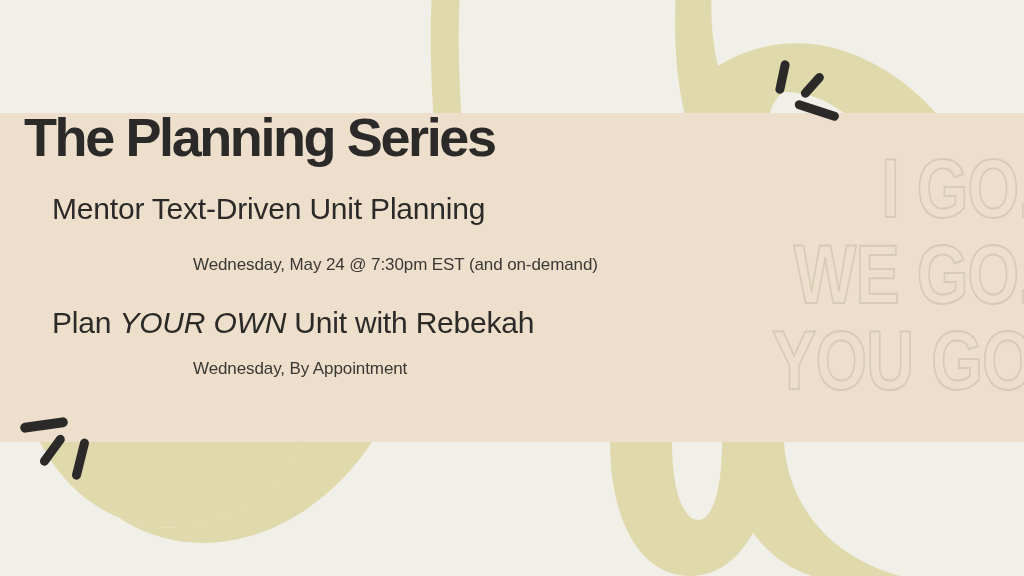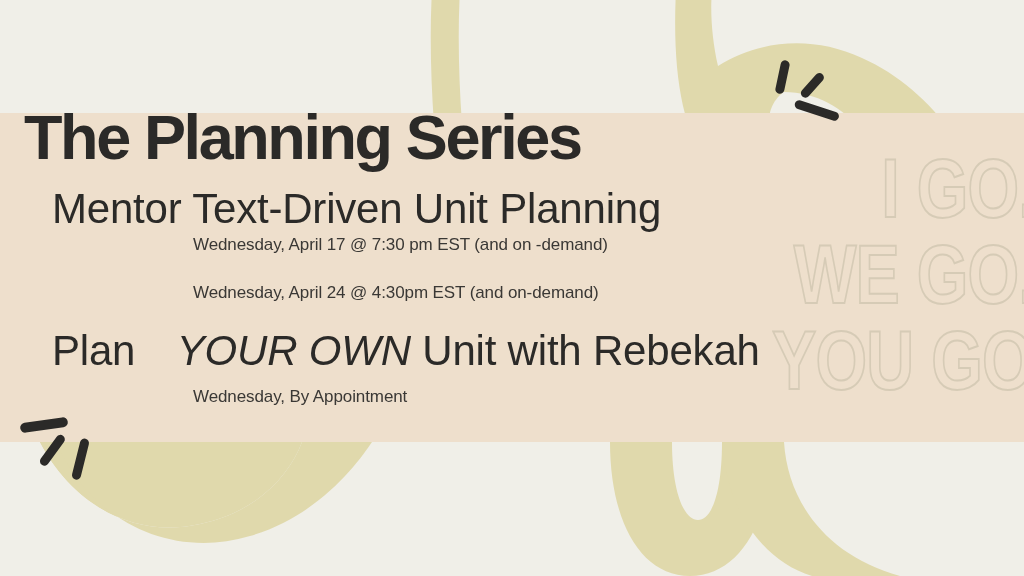--- a/index.html
+++ b/index.html
@@ -63,46 +63,45 @@
     position: absolute;
     left: 0;
     top: 95px;
     width: 700px;
   }
   #main-title {
     margin: 0;
     padding: 0 0 0 24px;
     font-family: "Liberation Sans", sans-serif;
     font-weight: 700;
-    font-size: 63px;
+    font-size: 54px;
     line-height: 84px;
     letter-spacing: -2.4px;
     color: #2B2A28;
     white-space: nowrap;
   }
 
   .session {
     padding-left: 52px;
   }
   .session-1 { margin-top: 10px; }
   .session-2 { margin-top: 24px; }
   .session-3 { margin-top: 26px; }
 
   .session-title {
     margin: 0;
     font-weight: 400;
-    font-size: 42px;
+    font-size: 30px;
     line-height: 40px;
     letter-spacing: -0.2px;
     color: #2B2A28;
     white-space: nowrap;
   }
   .session-title .emph {
     font-style: italic;
-    margin-left: 30px;
   }
   .session-meta {
     margin: 4px 0 0 0;
     padding-left: 141px;
     font-size: 17px;
     line-height: 24px;
     letter-spacing: -0.1px;
     color: #3A3835;
     white-space: nowrap;
   }
@@ -167,25 +166,24 @@
       <rect x="70" y="30" width="9" height="42" rx="4.5" transform="rotate(14 74 51)"></rect>
     </g>
   </svg>
 
   <div id="text-column">
 
     <h1 id="main-title">The Planning Series</h1>
 
     <div class="session session-1">
       <p class="session-title">Mentor Text-Driven Unit Planning</p>
-      <p class="session-meta">Wednesday, April 17 @ 7:30 pm EST (and on -demand)</p>
     </div>
 
     <div class="session session-2">
-      <p class="session-meta">Wednesday, April 24 @ 4:30pm EST (and on-demand)</p>
+      <p class="session-meta">Wednesday, May 24 @ 7:30pm EST (and on-demand)</p>
     </div>
 
     <div class="session session-3">
       <p class="session-title"><span>Plan </span><span class="emph">YOUR OWN</span><span> Unit with Rebekah</span></p>
       <p class="session-meta">Wednesday, By Appointment</p>
     </div>
 
   </div>
 </div>
 

